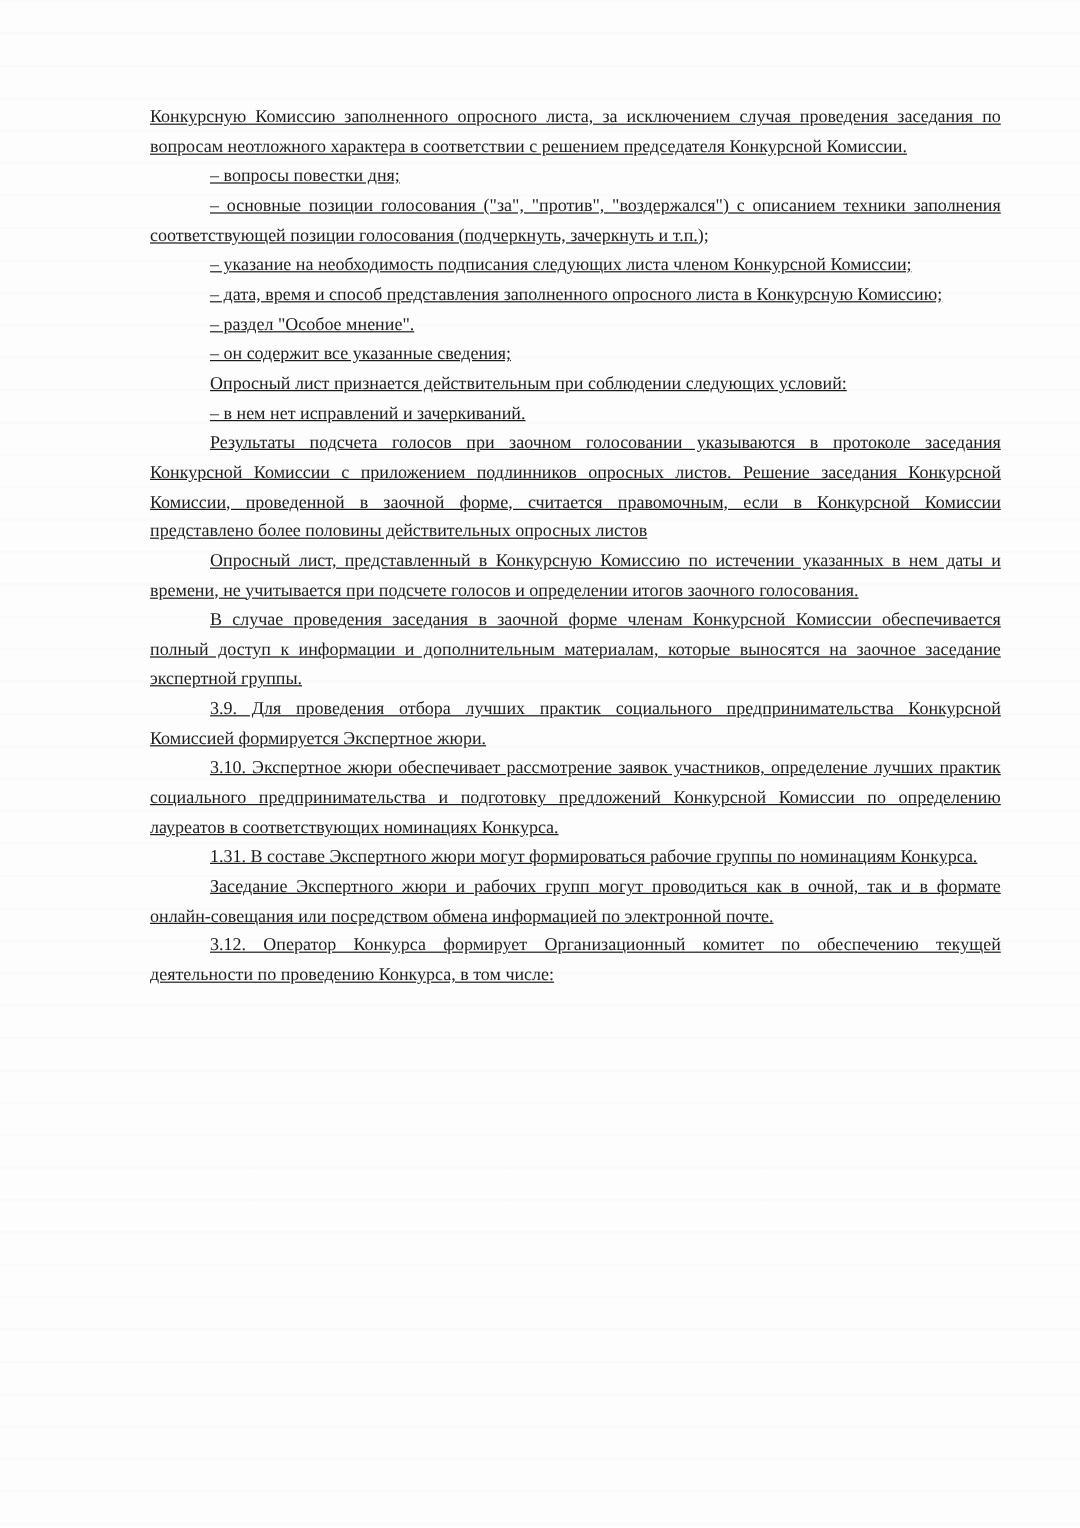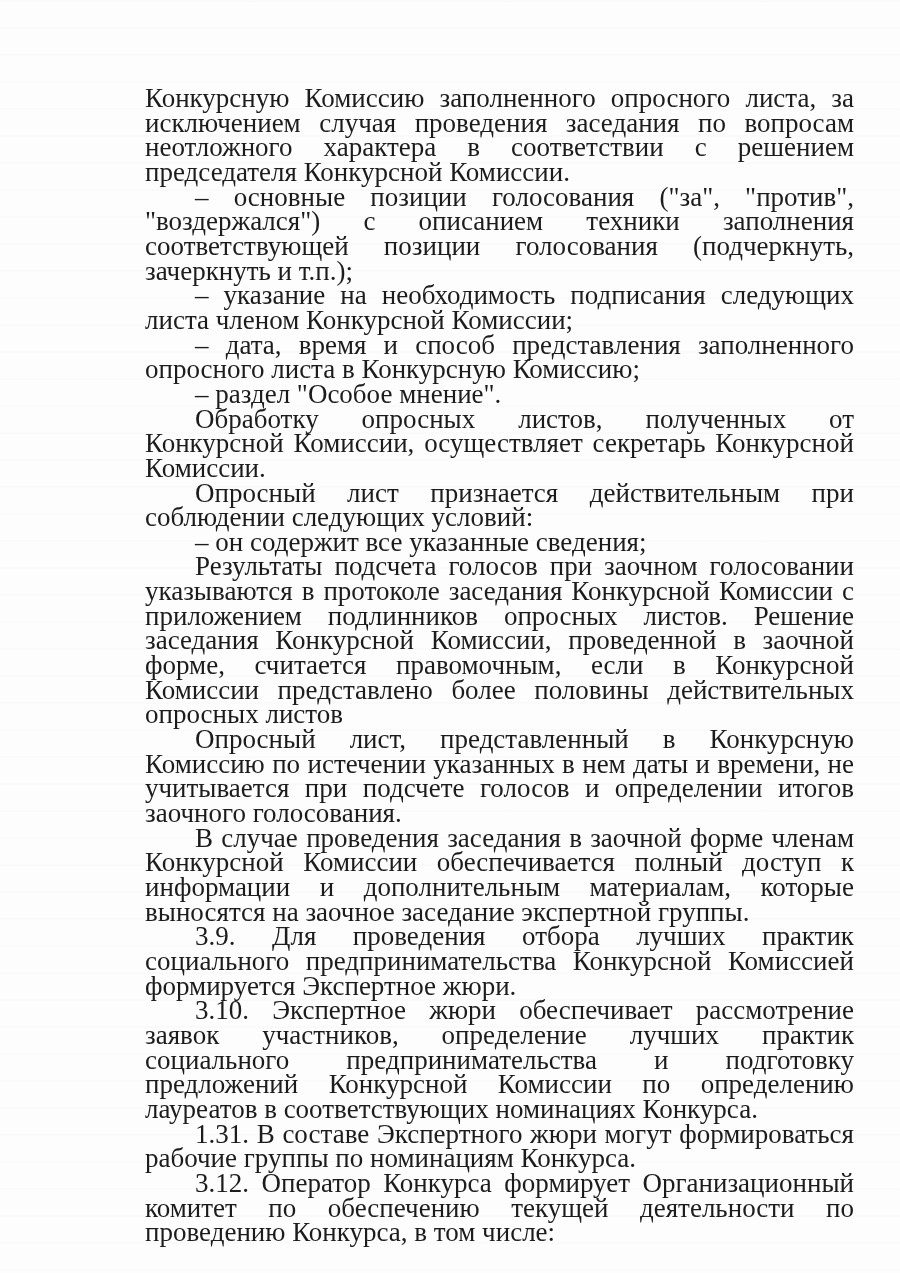--- a/index.html
+++ b/index.html
@@ -18,53 +18,56 @@
     background:
       repeating-linear-gradient(180deg,
         rgba(0,0,0,0.012) 0px, rgba(0,0,0,0.012) 2px,
         rgba(255,255,255,0) 2px, rgba(255,255,255,0) 27px),
       #fdfdfd;
     color: #1c1c1c;
     font-family: "Liberation Serif", "DejaVu Serif", serif;
   }
   .text-block {
     position: absolute;
-    left: 145px;
+    left: 125px;
     top: 86px;
     width: 709px;
-    font-size: 27px;
+    font-size: 15px;
     line-height: 24.65px;
     text-align: justify;
     text-justify: inter-word;
     hyphens: none;
+    text-decoration: underline;
     -webkit-font-smoothing: antialiased;
   }
   .text-block p {
     margin: 0;
     padding: 0;
   }
   .text-block p.indent {
     text-indent: 50px;
   }
 </style>
 </head>
 <body>
 
 <div class="page">
   <div class="text-block">
 
   <p>Конкурсную Комиссию заполненного опросного листа, за исключением случая проведения заседания по вопросам неотложного характера в соответствии с решением председателя Конкурсной Комиссии.</p>
+      <p class="indent">– вопросы повестки дня;</p>
       <p class="indent">– основные позиции голосования ("за", "против", "воздержался") с описанием техники заполнения соответствующей позиции голосования (подчеркнуть, зачеркнуть и т.п.);</p>
       <p class="indent">– указание на необходимость подписания следующих листа членом Конкурсной Комиссии;</p>
       <p class="indent">– дата, время и способ представления заполненного опросного листа в Конкурсную Комиссию;</p>
       <p class="indent">– раздел "Особое мнение".</p>
-      <p class="indent">Обработку опросных листов, полученных от Конкурсной Комиссии, осуществляет секретарь Конкурсной Комиссии.</p>
+      <p class="indent">– он содержит все указанные сведения;</p>
       <p class="indent">Опросный лист признается действительным при соблюдении следующих условий:</p>
-      <p class="indent">– он содержит все указанные сведения;</p>
+      <p class="indent">– в нем нет исправлений и зачеркиваний.</p>
       <p class="indent">Результаты подсчета голосов при заочном голосовании указываются в протоколе заседания Конкурсной Комиссии с приложением подлинников опросных листов. Решение заседания Конкурсной Комиссии, проведенной в заочной форме, считается правомочным, если в Конкурсной Комиссии представлено более половины действительных опросных листов</p>
       <p class="indent">Опросный лист, представленный в Конкурсную Комиссию по истечении указанных в нем даты и времени, не учитывается при подсчете голосов и определении итогов заочного голосования.</p>
       <p class="indent">В случае проведения заседания в заочной форме членам Конкурсной Комиссии обеспечивается полный доступ к информации и дополнительным материалам, которые выносятся на заочное заседание экспертной группы.</p>
       <p class="indent">3.9. Для проведения отбора лучших практик социального предпринимательства Конкурсной Комиссией формируется Экспертное жюри.</p>
       <p class="indent">3.10. Экспертное жюри обеспечивает рассмотрение заявок участников, определение лучших практик социального предпринимательства и подготовку предложений Конкурсной Комиссии по определению лауреатов в соответствующих номинациях Конкурса.</p>
       <p class="indent">1.31. В составе Экспертного жюри могут формироваться рабочие группы по номинациям Конкурса.</p>
+      <p class="indent">Заседание Экспертного жюри и рабочих групп могут проводиться как в очной, так и в формате онлайн-совещания или посредством обмена информацией по электронной почте.</p>
       <p class="indent">3.12. Оператор Конкурса формирует Организационный комитет по обеспечению текущей деятельности по проведению Конкурса, в том числе:</p>
     </div>
 </div>
 
 </body></html>

